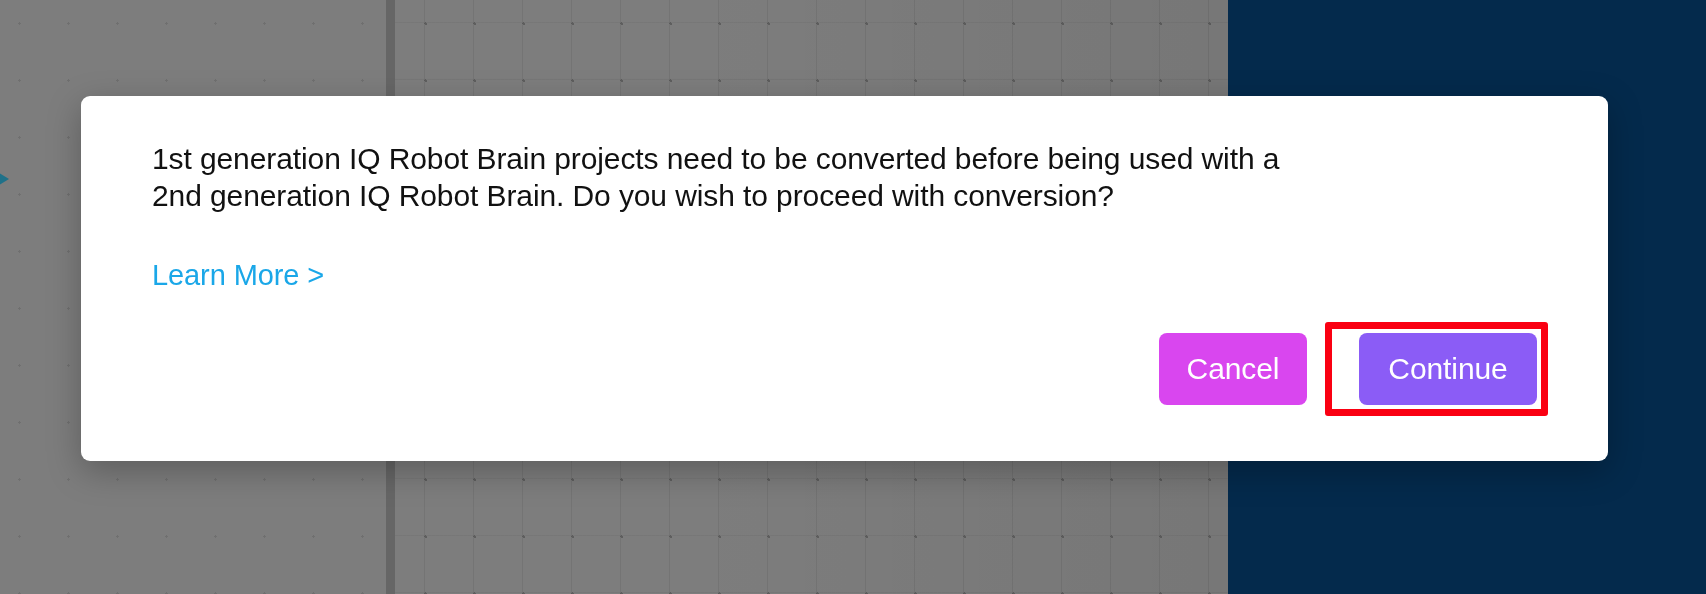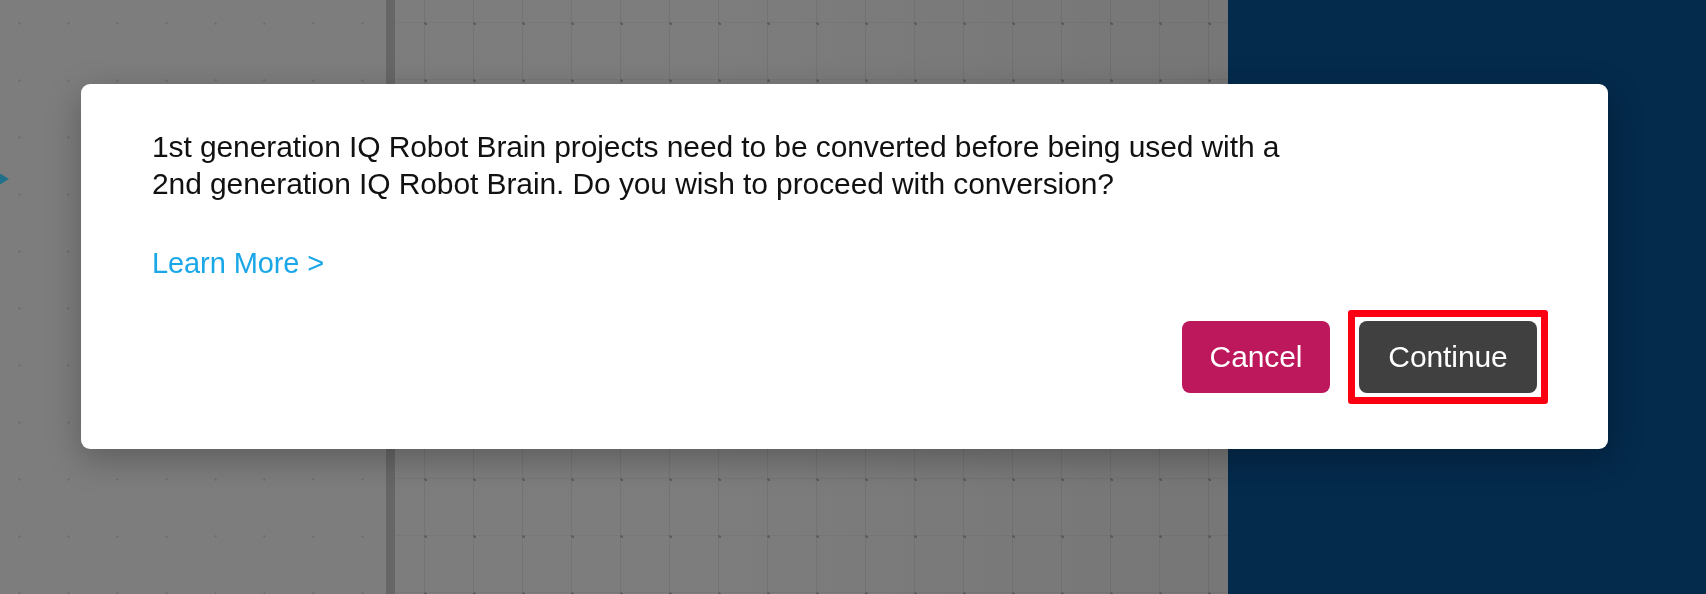--- a/index.html
+++ b/index.html
@@ -102,21 +102,21 @@
     width: 18px;
     height: 22px;
     background: #1f7189;
     clip-path: polygon(0 0, 100% 50%, 0 100%);
   }
 
   
   .modal {
     position: absolute;
     left: 81px;
-    top: 84px;
+    top: 96px;
     width: 1527px;
     height: 365px;
     background: #ffffff;
     border-radius: 9px;
     box-shadow: 0 10px 34px rgba(0,0,0,0.26);
     box-sizing: border-box;
   }
 
   .modal-body {
     position: absolute;
@@ -166,41 +166,42 @@
     color: #ffffff;
     cursor: pointer;
     padding: 0;
     display: flex;
     align-items: center;
     justify-content: center;
     letter-spacing: -0.1px;
   }
 
   .btn-cancel {
-    background: #be185d;
+    background: #d946ef;
     width: 148px;
     height: 72px;
     text-align: right;
   }
 
   .highlight-wrap {
     position: relative;
     display: inline-flex;
     align-items: center;
     justify-content: center;
     border: 7px solid #fa0012;
     border-radius: 3px;
     padding: 4px;
     box-sizing: border-box;
   }
 
   .btn-continue {
-    background: #404040;
+    background: #8b5cf6;
     width: 178px;
     height: 72px;
+    margin-left: 23px;
   }
 </style>
 </head>
 <body>
 
 <div id="app">
 
   <div class="workspace">
 
     <div class="navy-rail"></div>

